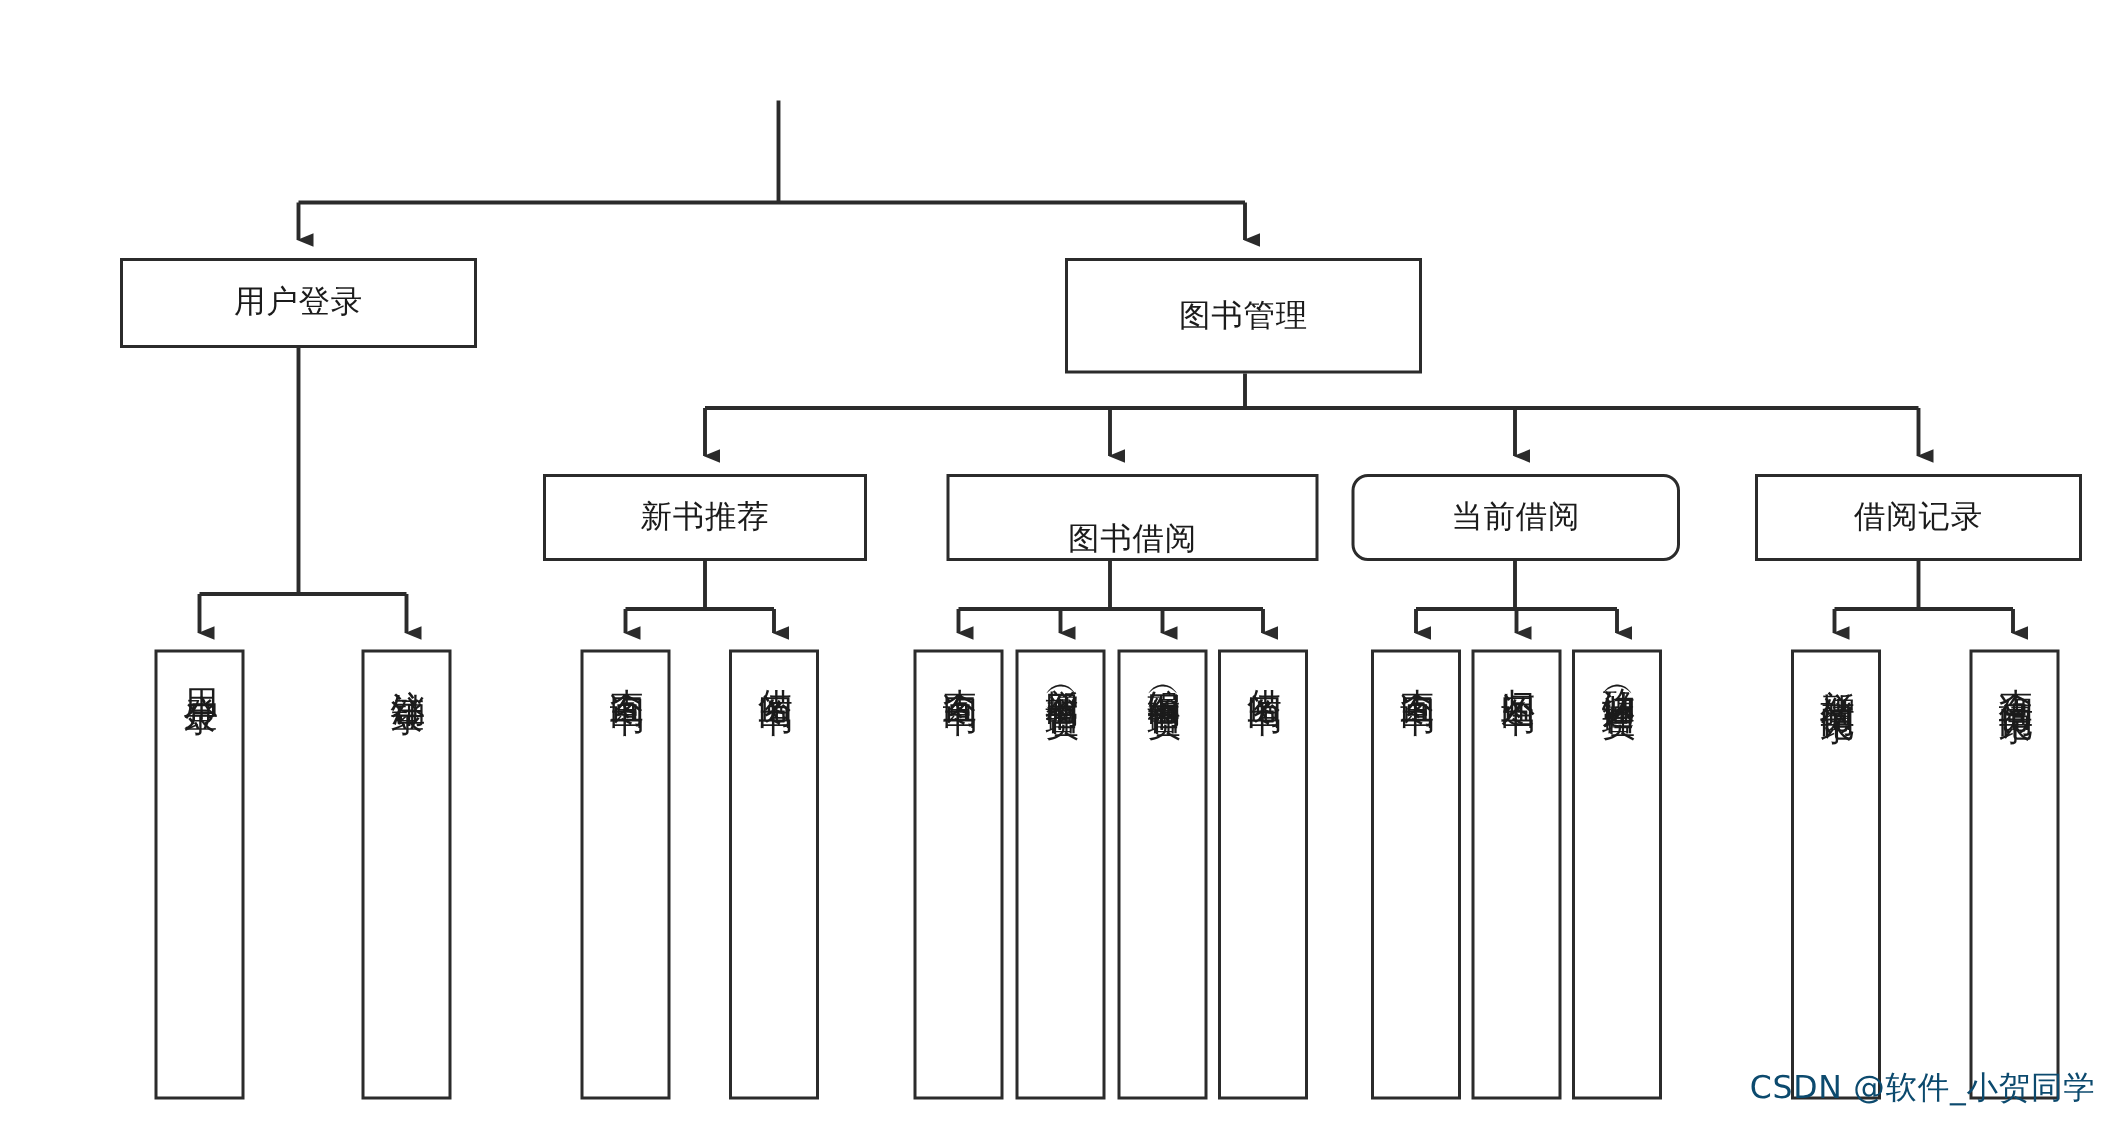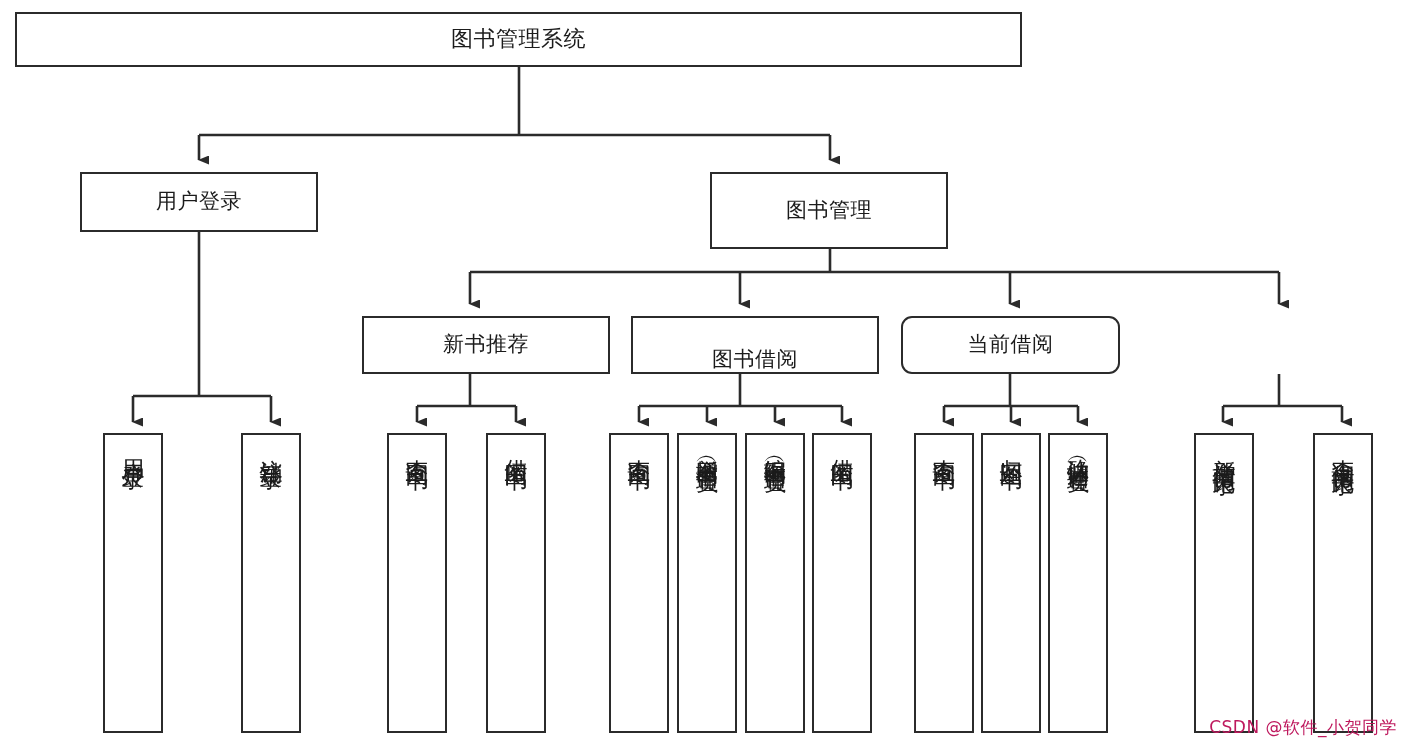--- a/index.html
+++ b/index.html
@@ -65,22 +65,22 @@
     margin: 0 auto;
   }
   .node.vert.tall .label {
     font-size: 22px;
     letter-spacing: 2px;
   }
   #watermark {
     position: absolute;
     right: 8px;
     bottom: 8px;
-    font-size: 17px;
-    color: #be185d;
+    font-size: 21px;
+    color: #0c4a6e;
     white-space: nowrap;
     letter-spacing: 0.5px;
   }
 </style>
 </head>
 <body>
 
 <div id="diagram-root">
 
   <svg id="edges-layer" viewBox="0 0 1405 747" width="1405" height="747" aria-hidden="true">
@@ -126,44 +126,44 @@
       <path d="M 1011 406 L 1011 422" marker-end="url(#arrowhead)"></path>
       <path d="M 1078 406 L 1078 422" marker-end="url(#arrowhead)"></path>
 
       <path d="M 1279 374 L 1279 406"></path>
       <path d="M 1223 406 L 1342 406"></path>
       <path d="M 1223 406 L 1223 422" marker-end="url(#arrowhead)"></path>
       <path d="M 1342 406 L 1342 422" marker-end="url(#arrowhead)"></path>
     </g>
   </svg>
 
-  <div class="node horiz root" style="left:15px; top:12px; width:1007px; height:55px;">
-    <span class="label">图书管理系统</span>
-  </div>
 
   <div class="node horiz" style="left:80px; top:172px; width:238px; height:60px;">
     <span class="label">用户登录</span>
   </div>
 
   <div class="node horiz" style="left:710px; top:172px; width:238px; height:77px;">
     <span class="label">图书管理</span>
   </div>
 
-  <div class="node horiz" style="left:362px; top:316px; width:248px; height:58px;">
+  <div class="node horiz" style="left:362px; top:316px; width:216px; height:58px;">
     <span class="label">新书推荐</span>
   </div>
 
   <div class="node horiz" style="left:631px; top:316px; width:248px; height:58px;align-items:flex-end;">
     <span class="label">图书借阅</span>
   </div>
 
   <div class="node horiz" style="left:901px; top:316px; width:219px; height:58px;border-radius:11px;">
     <span class="label">当前借阅</span>
   </div>
 
+  <div class="node horiz" style="left:1170px; top:316px; width:218px; height:58px;">
+    <span class="label">借阅记录</span>
+  </div>
 
   <div class="node vert" style="left:103px; top:433px; width:60px; height:300px;">
     <span class="label">用户登录</span>
   </div>
 
   <div class="node vert" style="left:241px; top:433px; width:60px; height:300px;">
     <span class="label">注销登录</span>
   </div>
 
   <div class="node vert" style="left:387px; top:433px; width:60px; height:300px;">

